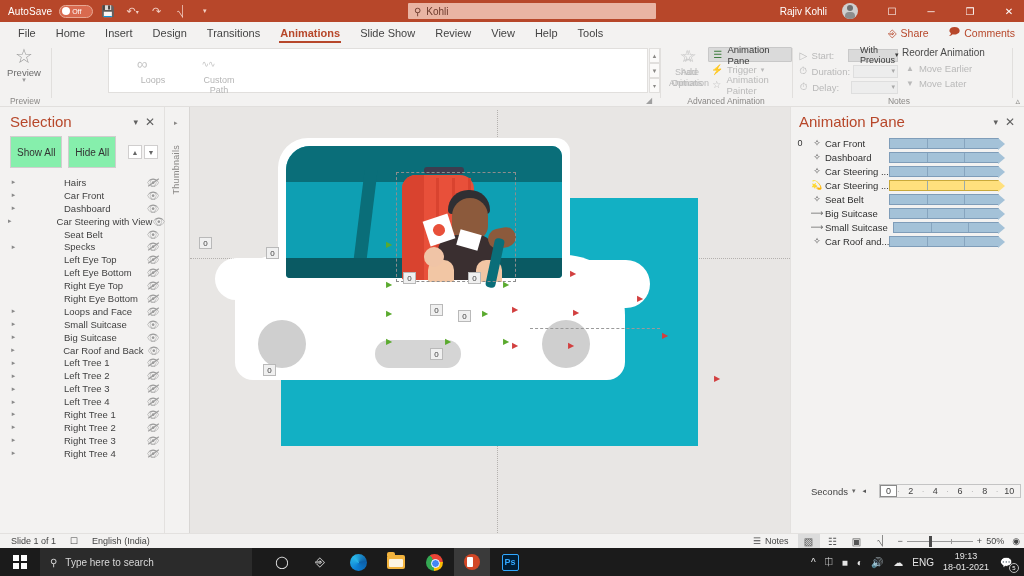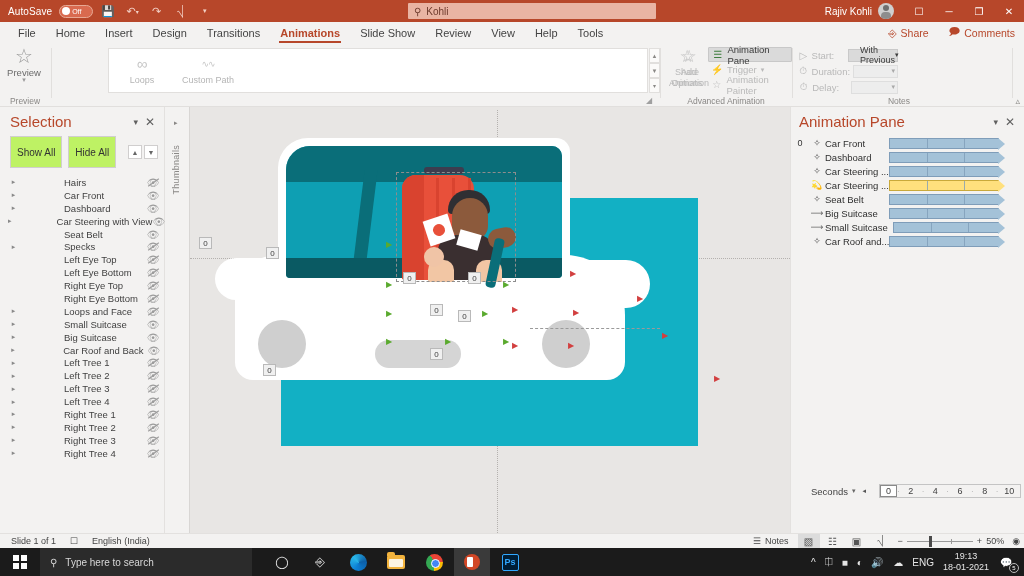--- a/index.html
+++ b/index.html
@@ -34,21 +34,21 @@
     font-size: 10.5px; color: #fdf0ec; pointer-events: none;
   }
   .tb-title span.caret { font-size: 7px; margin-left: 5px; }
   .tb-search {
     position: absolute; left: 408px; top: 3px; width: 248px; height: 16px;
     background: #e9b4a3; border-radius: 1px; display: flex; align-items: center;
     gap: 5px; padding-left: 6px; color: #6d3a2c; font-size: 10px;
   }
   .tb-right {
     position: absolute; right: 0; top: 0; height: 22px; display: flex;
-    align-items: center; gap: 0px; padding-right: 0px;
+    align-items: center; gap: 9px; padding-right: 0px;
   }
   .user-name { font-size: 10px; color: #fff; margin-right: 6px; }
   .avatar {
     width: 16px; height: 16px; border-radius: 50%; background: #cfcfcf;
     margin-right: 10px; position: relative; overflow: hidden;
   }
   .avatar::after {
     content: ""; position: absolute; left: 3px; top: 9px; width: 10px; height: 9px;
     background: #8d8d8d; border-radius: 4px 4px 0 0;
   }
@@ -104,21 +104,21 @@
   .mini-caret { font-size: 7px; color: #999; margin-top: -2px; }
 
   
   .gallery {
     position: absolute; left: 56px; top: 4px; width: 540px; height: 45px;
     background: #fff; border: 1px solid #e1dfdd; display: flex;
     align-items: flex-start; padding-top: 4px;
   }
   .gal-item { width: 66px; text-align: center; color: #b3b3b3; }
   .gal-ico { height: 22px; font-size: 15px; line-height: 22px; color: #c6c6c6; }
-  .gal-lbl { font-size: 9px; color: #b5b5b5; }
+  .gal-lbl { font-size: 9px; color: #b5b5b5; padding-left: 22px; }
   .gal-scroll {
     position: absolute; left: 597px; top: 4px; width: 11px; height: 45px;
     display: flex; flex-direction: column;
   }
   .gal-scroll div {
     flex: 1; border: 1px solid #e1dfdd; background: #fbfaf9; font-size: 6px;
     color: #8a8886; display: flex; align-items: center; justify-content: center;
   }
   .effect-opt {
     position: absolute; left: 612px; top: 3px; width: 46px; text-align: center;
@@ -176,21 +176,21 @@
     background: #f3f2f1; border-right: 1px solid #e3e1df;
   }
   .pane-head {
     display: flex; align-items: center; padding: 6px 6px 2px 10px;
   }
   .pane-title { font-size: 15px; color: #b7472a; flex: 1; }
   .pane-caret { font-size: 9px; color: #606060; padding: 0 7px; }
   .pane-close { font-size: 12px; color: #606060; padding-right: 3px; }
   .sel-buttons { display: flex; align-items: center; padding: 4px 6px 6px 10px; gap: 6px; }
   .sel-btn {
-    height: 32px; min-width: 42px; background: #bef264; border: 1px solid #d0cece;
+    height: 32px; min-width: 42px; background: #86efac; border: 1px solid #d0cece;
     font-size: 10px; color: #333; display: flex; align-items: center;
     justify-content: center; padding: 10px 6px;
   }
   .sel-arrows { margin-left: auto; display: flex; gap: 2px; }
   .sel-arrow {
     width: 14px; height: 14px; background: #fff; border: 1px solid #d0cece;
     font-size: 7px; color: #666; display: flex; align-items: center;
     justify-content: center;
   }
   .sel-list { padding-left: 8px; padding-top: 2px; }
@@ -680,20 +680,33 @@
           <span class="tm-lbl">Delay:</span>
           <span class="tm-box">
             <span></span>
             <span class="tcar">▾</span>
           </span>
         </div>
       </div>
       <div class="grp-label" style="width:210px">Notes</div>
     </div>
 
+    <div class="rib-grp" style="left:898px;width:120px">
+      <div class="reorder" style="left:4px">
+        <div class="reorder-title">Reorder Animation</div>
+        <div class="reorder-row">
+          <span style="font-size:8px">▲</span>
+          <span>Move Earlier</span>
+        </div>
+        <div class="reorder-row">
+          <span style="font-size:8px">▼</span>
+          <span>Move Later</span>
+        </div>
+      </div>
+    </div>
     <div class="grp-sep" style="left:1012px;top:4px;height:50px"></div>
     <div class="ribbon-collapse">▵</div>
   </div>
 
   <div class="sel-pane">
     <div class="pane-head">
       <span class="pane-title">Selection</span>
       <span class="pane-caret">▾</span>
       <span class="pane-close">✕</span>
     </div>

